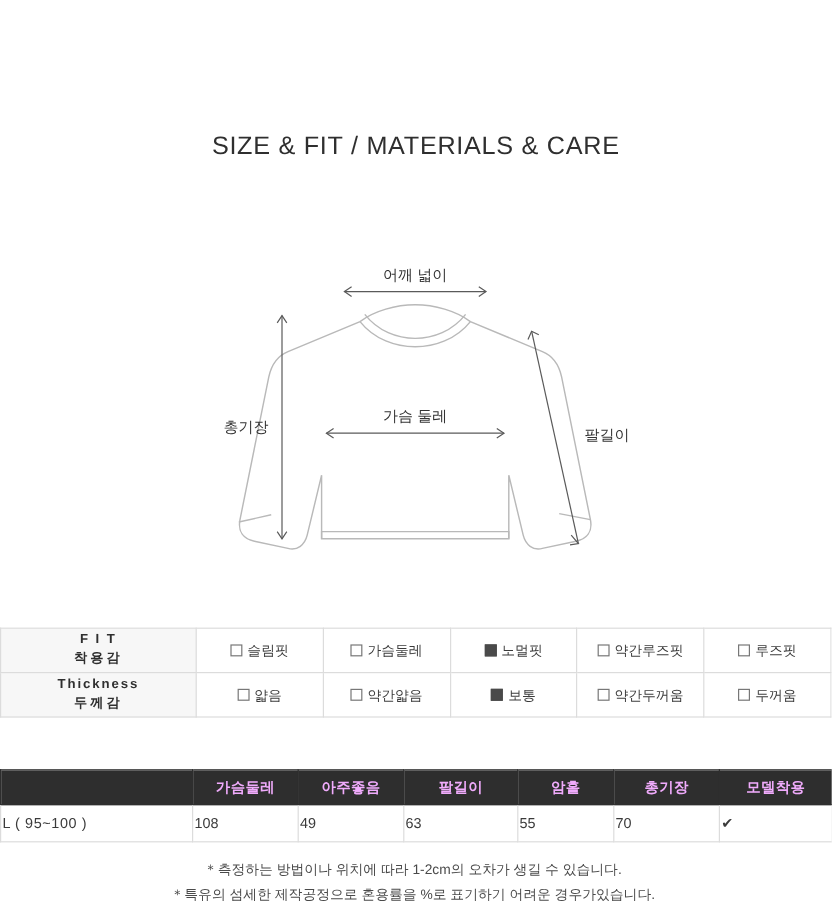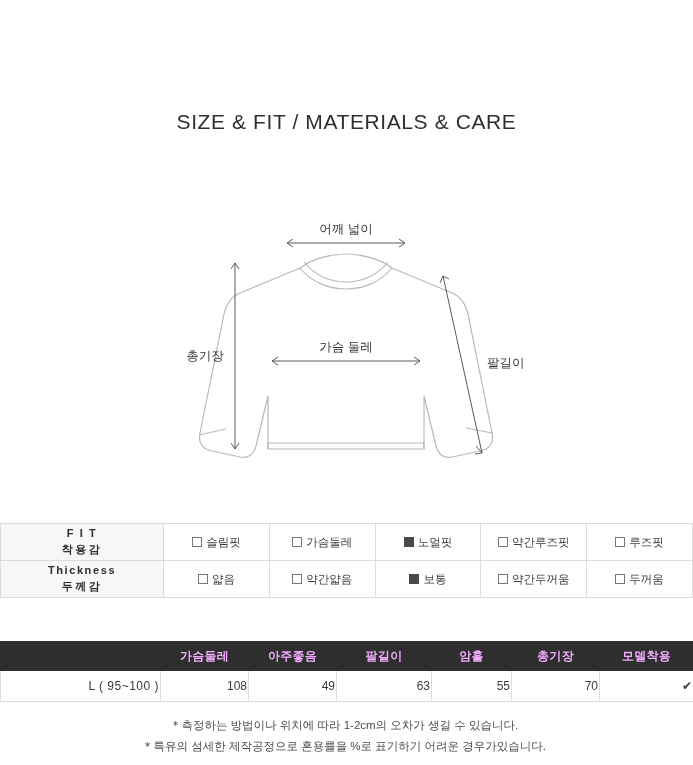--- a/index.html
+++ b/index.html
@@ -101,21 +101,21 @@
     color: #f0abfc;
     font-weight: bold;
     font-size: 12px;
     height: 26px;
     border: 1px solid #2e2e2e;
     letter-spacing: 0.3px;
   }
   .size-table td {
     border: 1px solid #dcdcdc;
     height: 28px;
-    text-align: right;
+    text-align: left;
     vertical-align: middle;
     color: #3b3b3b;
     font-size: 12px;
   }
   .size-table td.sizename {
     letter-spacing: 0.5px;
   }
   .check { font-size: 13px; color: #222; }
 
   

